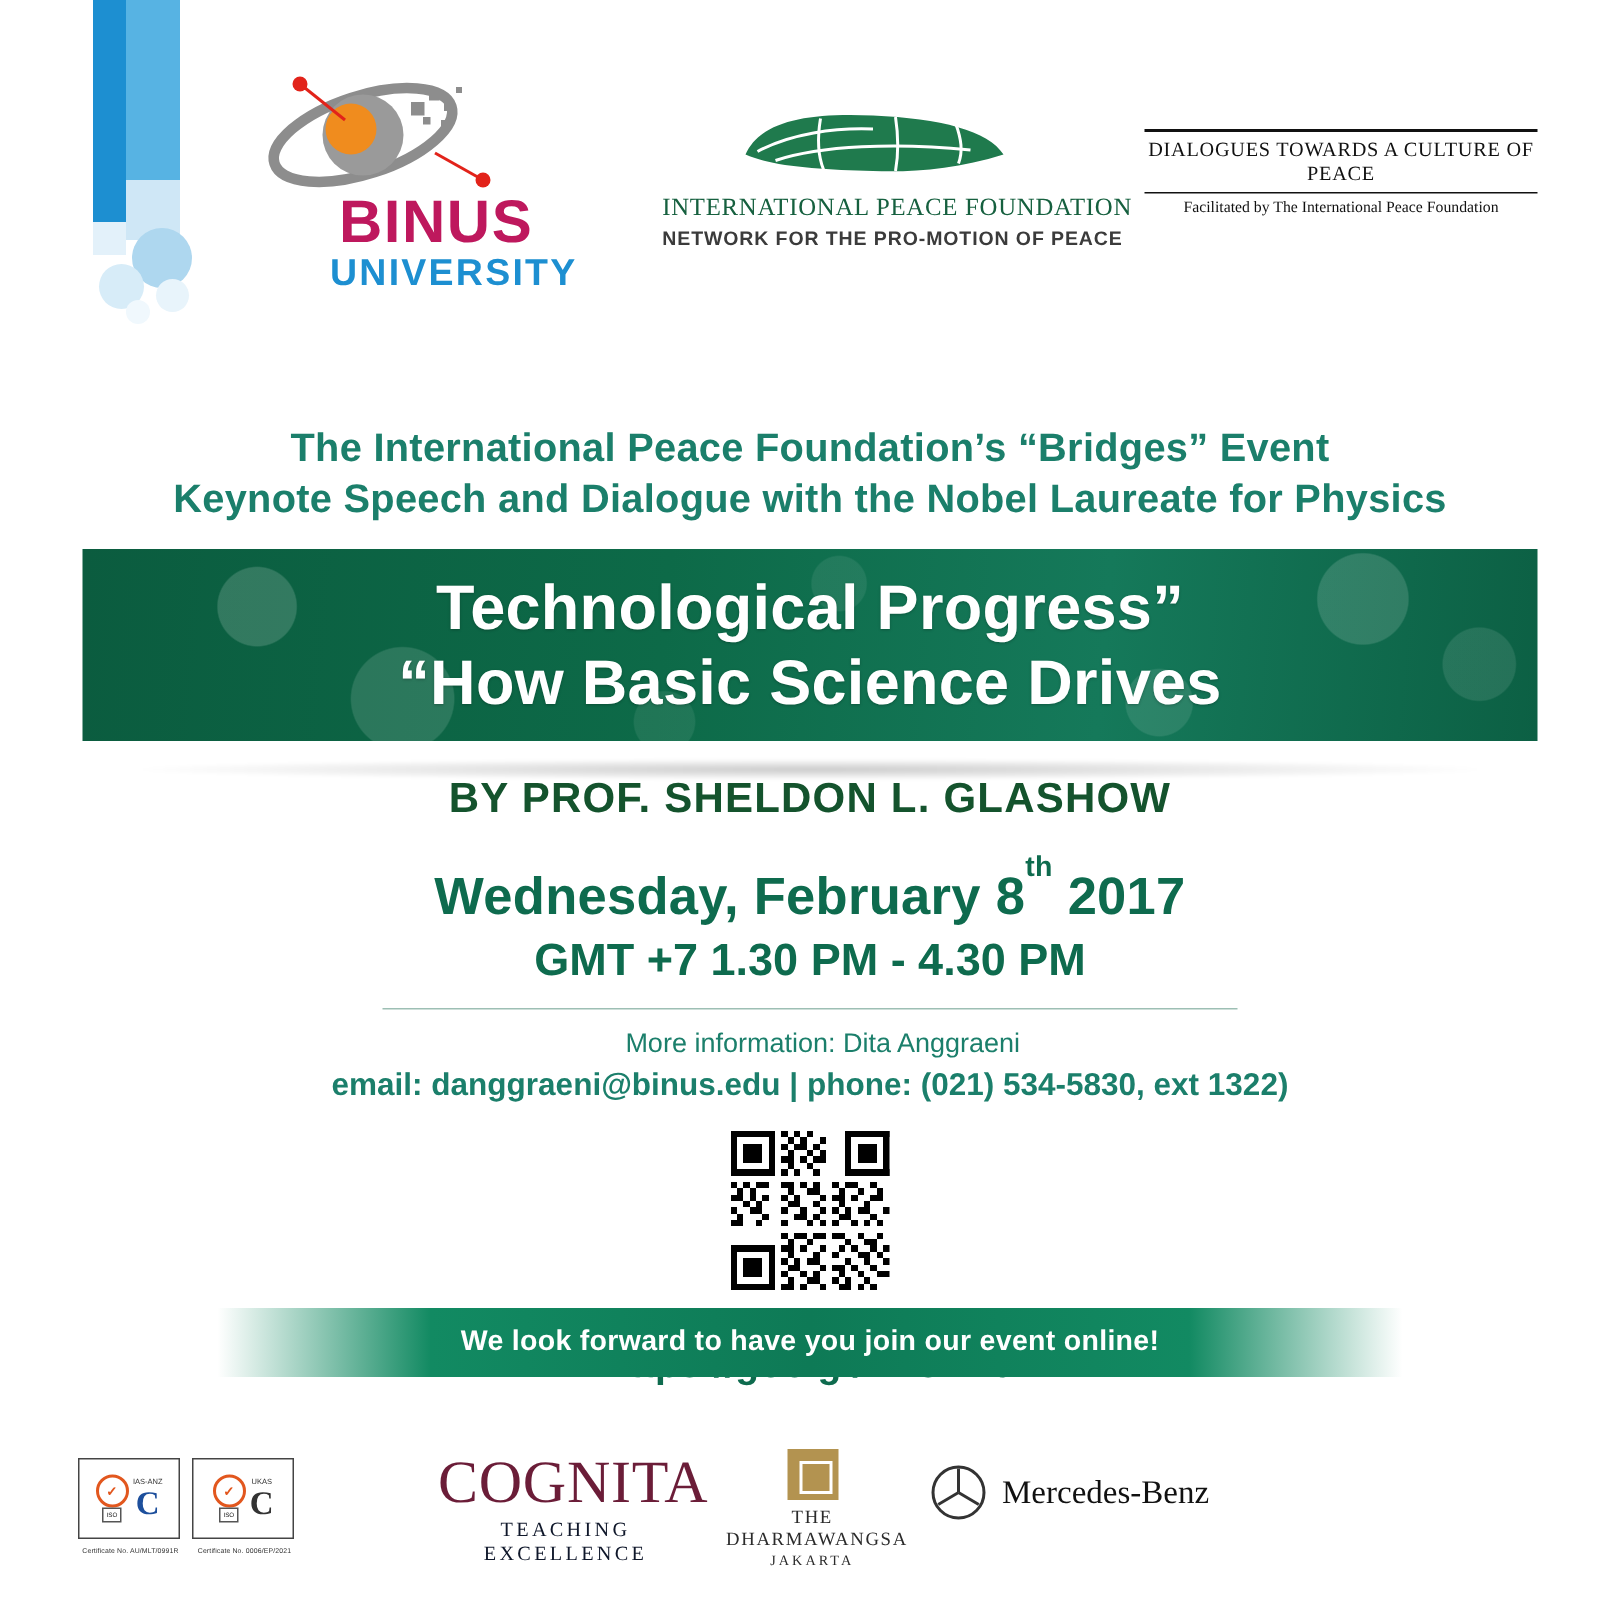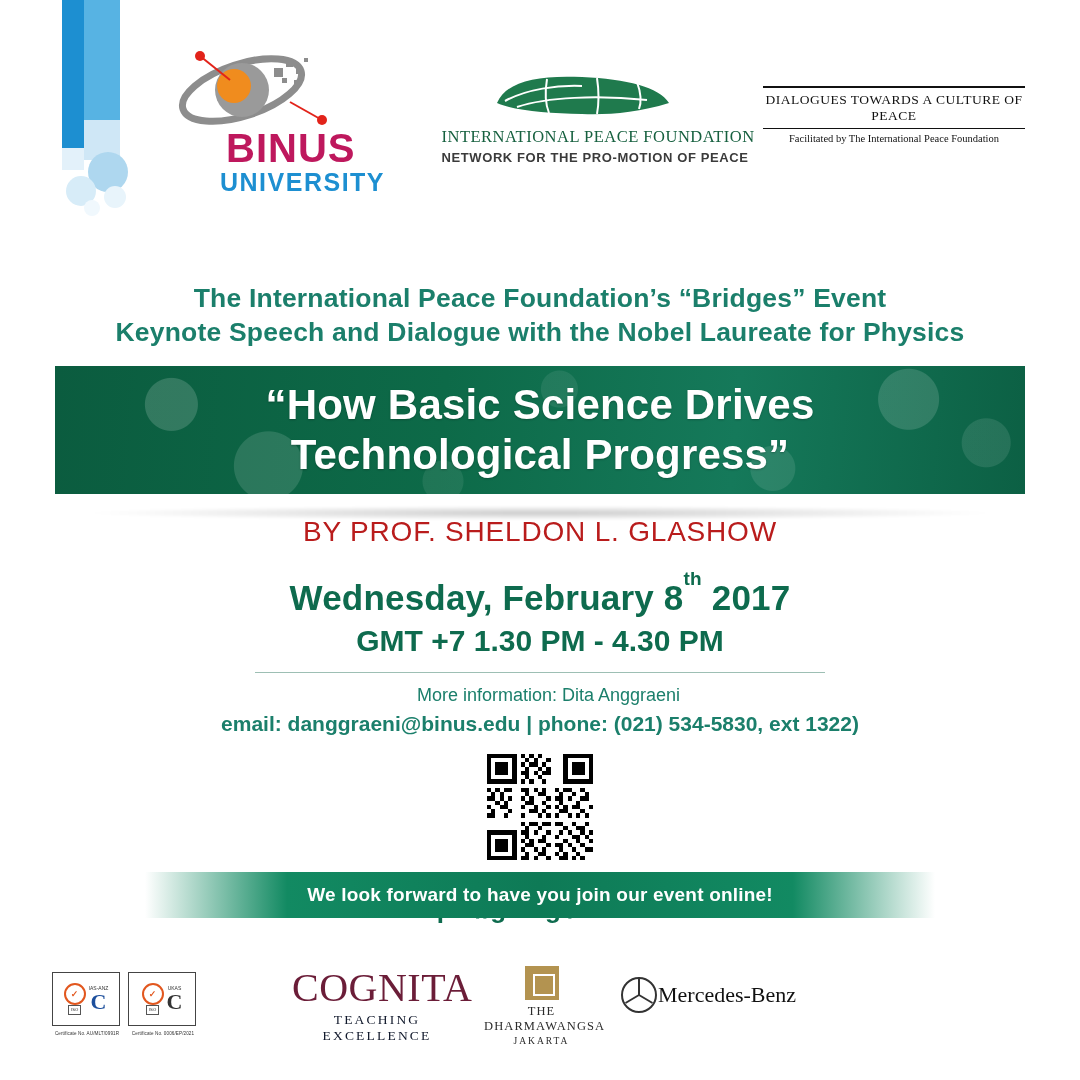--- a/index.html
+++ b/index.html
@@ -195,23 +195,23 @@
     left: 95px; right: 95px;
     top: 506px;
     height: 14px;
     background: radial-gradient(ellipse at center, rgba(0,0,0,0.20) 0%, rgba(0,0,0,0) 72%);
     filter: blur(1px);
   }
 
   .byline {
     margin-top: 22px;
     font-size: 28px;
-    font-weight: normal;
+    font-weight: bold;
     letter-spacing: 0.8px;
-    color: #b91c1c;
+    color: #14532d;
   }
   .date {
     margin-top: 30px;
     font-size: 35px;
     font-weight: bold;
     color: #0e6b4e;
     letter-spacing: 0.2px;
   }
   .date sup { font-size: 19px; top: -0.65em; position: relative; }
   .time {
@@ -389,21 +389,21 @@
     color: #2b2b2b;
     letter-spacing: 2px;
     margin-top: 2px;
   }
 
   .mb {
     position: absolute;
     left: 620px; top: 8px;
     display: flex;
     align-items: center;
-    gap: 0;
+    gap: 10px;
   }
   .mb-name {
     font-family: "Liberation Serif", serif;
     font-size: 22px;
     color: #111;
   }
 </style>
 </head>
 <body>
 
@@ -460,22 +460,22 @@
     <div class="bridges-fac">Facilitated by The International Peace Foundation</div>
   </div>
 </div>
 
 <div class="content">
   <div class="ev-line">The International Peace Foundation’s “Bridges” Event</div>
   <div class="ev-line">Keynote Speech and Dialogue with the Nobel Laureate for Physics</div>
 
   <div class="band">
     <div class="band-title">
+      <div>Technological Progress”</div>
       <div>“How Basic Science Drives</div>
-      <div>Technological Progress”</div>
     </div>
   </div>
 
   <div class="byline">BY PROF. SHELDON L. GLASHOW</div>
 
   <div class="date">
     <span>Wednesday, February 8</span><sup>th</sup> <span>2017</span>
   </div>
   <div class="time">GMT +7 1.30 PM - 4.30 PM</div>
 

